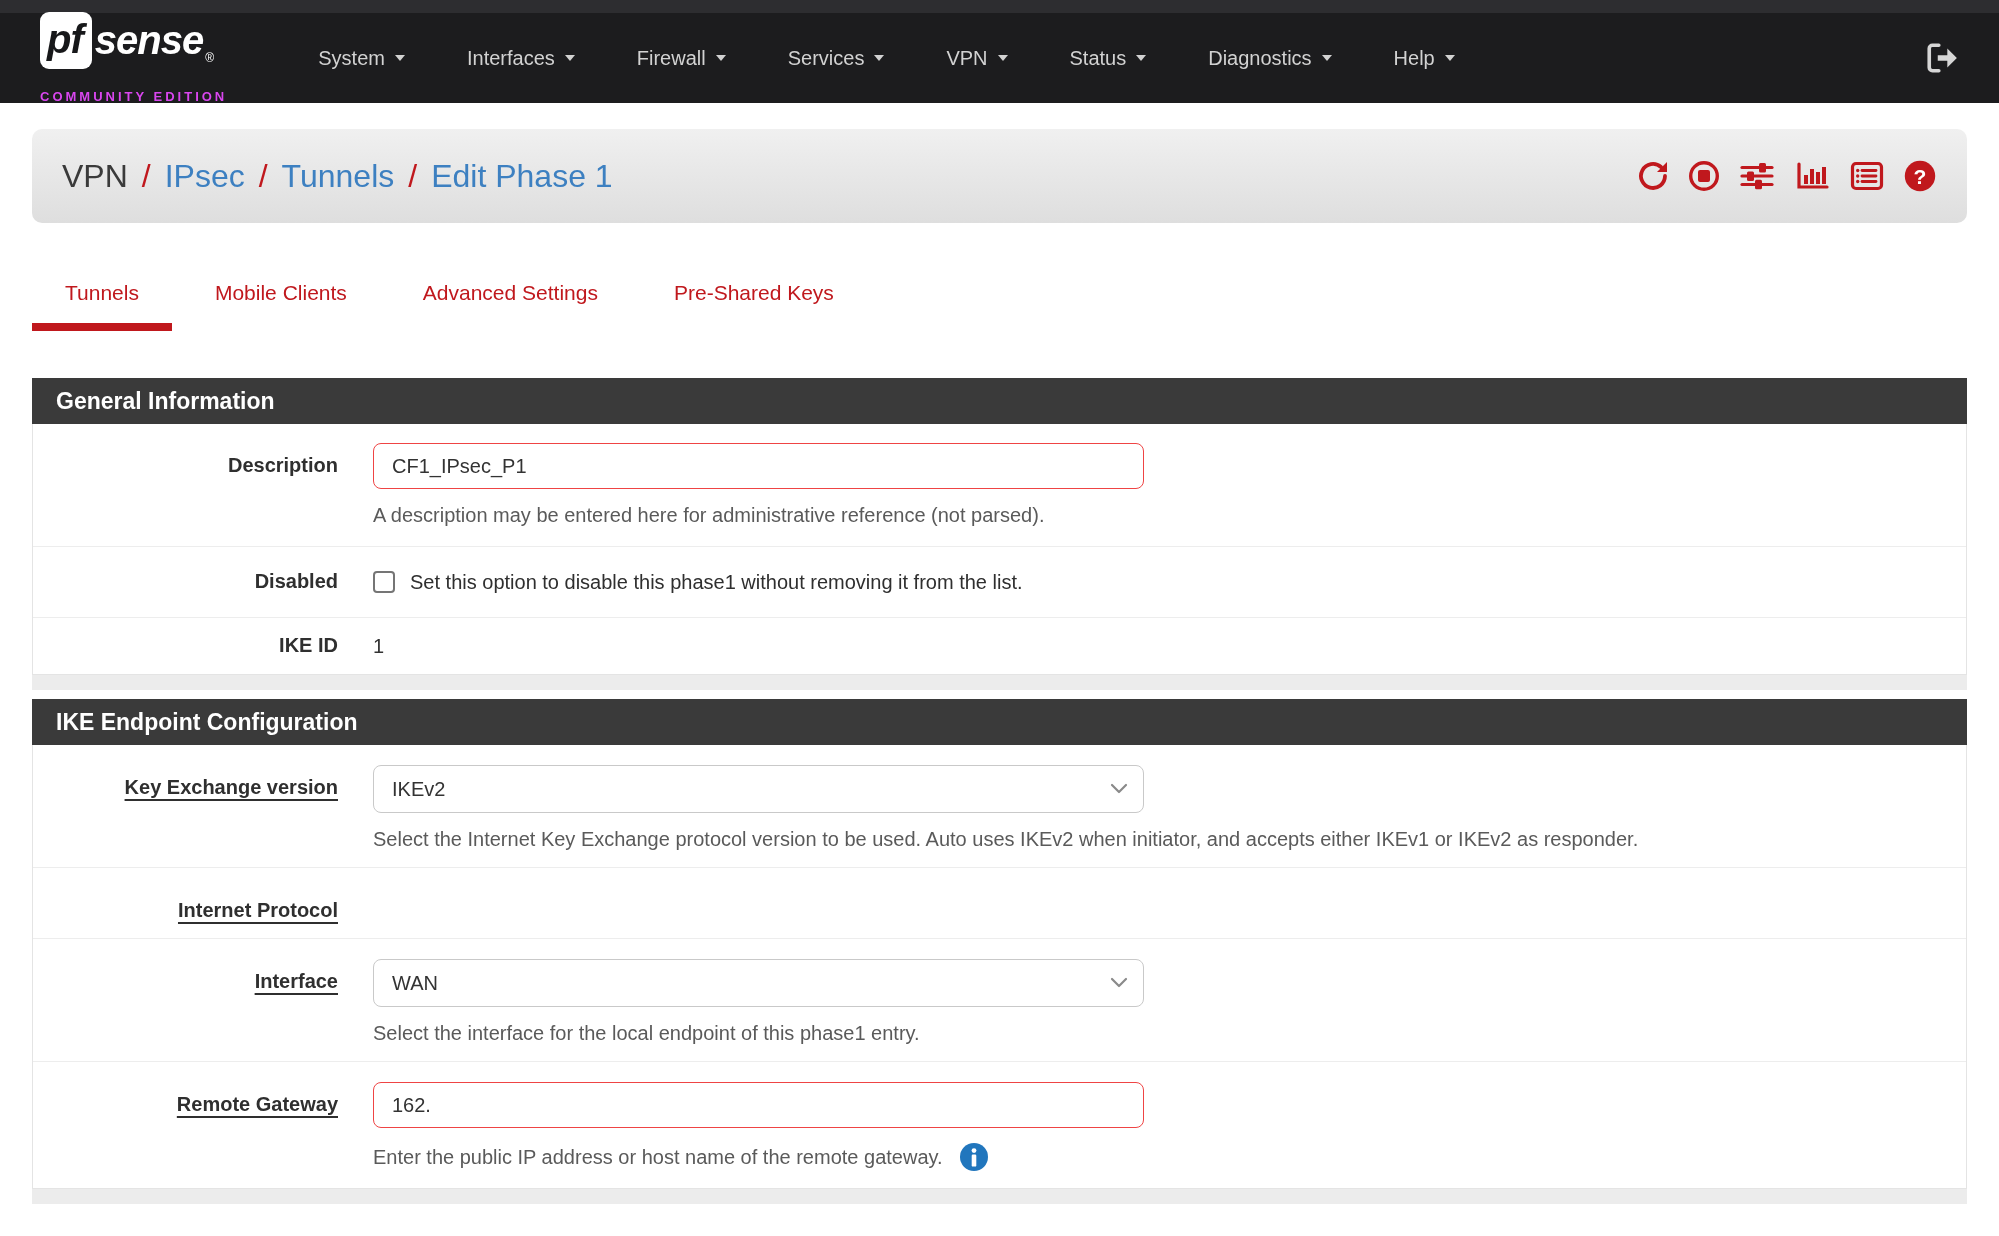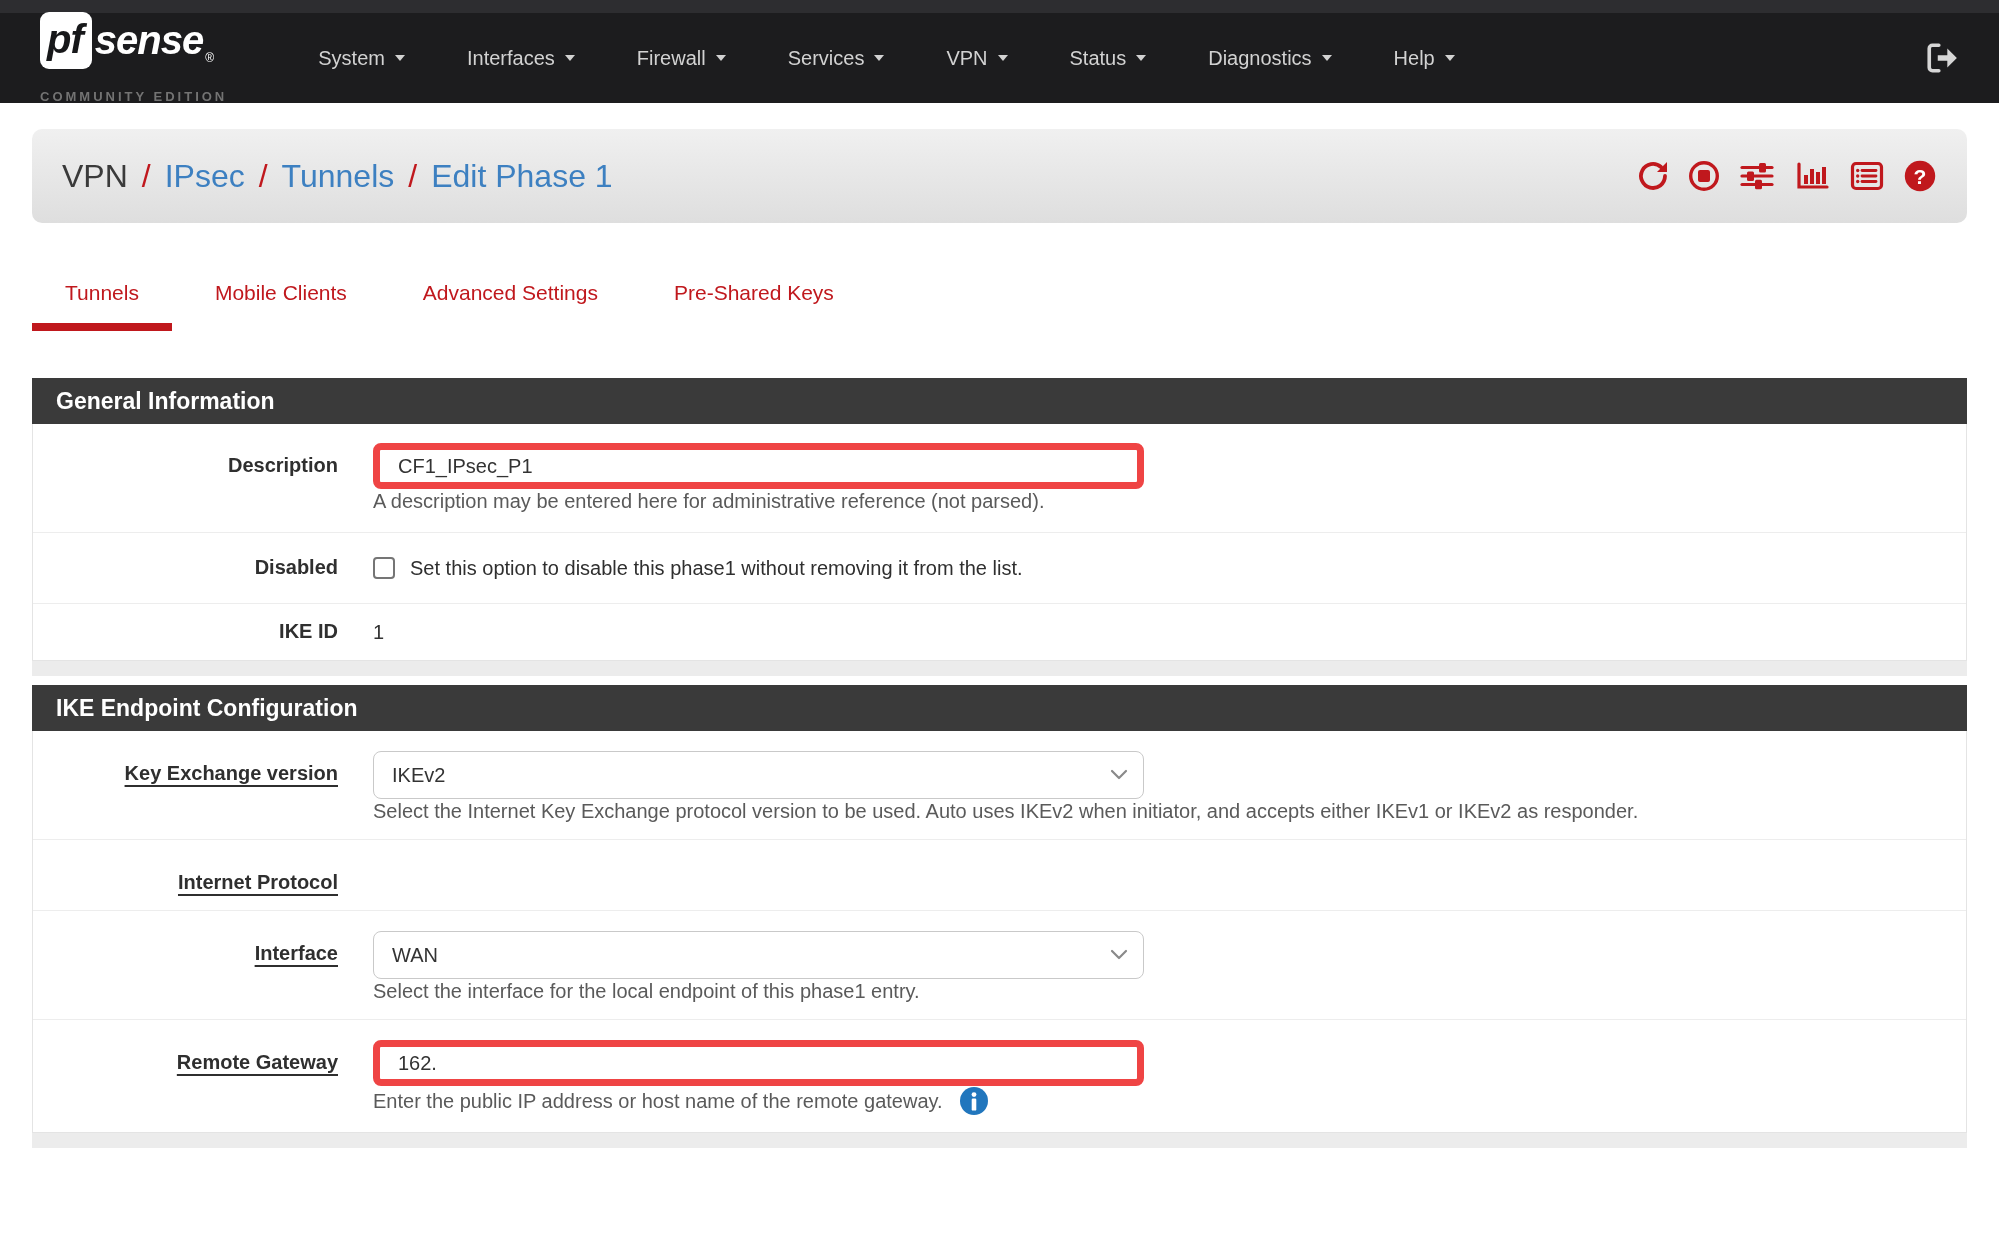--- a/index.html
+++ b/index.html
@@ -10,21 +10,21 @@
   .top-strip { height:13px; background:#2d2d30; }
 
   
   .navbar { height:90px; background:#1c1c1e; display:flex; align-items:center; padding:0 40px; }
   .brand { display:flex; flex-direction:column; margin-right:60px; cursor:pointer; }
   .brand-row { display:flex; align-items:center; }
   .pf-box { background:#fff; color:#17181a; border-radius:9px; font-style:italic; font-weight:800;
     font-size:40px; line-height:1; padding:7px 9px 10px 7px; letter-spacing:-1px; }
   .sense { color:#fff; font-style:italic; font-weight:800; font-size:40px; letter-spacing:-1px; margin-left:3px; }
   .reg { color:#fff; font-size:12px; align-self:flex-end; margin:0 0 4px 2px; }
-  .edition { color:#737373; font-size:13px; font-weight:600; letter-spacing:3px; margin-top:20px; }
+  .edition { color:#d946ef; font-size:13px; font-weight:600; letter-spacing:3px; margin-top:20px; }
   .nav-menu { display:flex; align-items:center; }
   .nav-item { color:#d2d2d2; font-size:20px; padding:0 31px; display:flex; align-items:center; cursor:pointer; }
   .caret { width:0; height:0; border-left:5.5px solid transparent; border-right:5.5px solid transparent;
     border-top:6.5px solid #d2d2d2; margin-left:10px; display:inline-block; }
   .signout { margin-left:auto; cursor:pointer; display:flex; align-items:center; }
 
   
   .breadcrumb-bar { margin:26px 32px 0; height:94px; border-radius:10px;
     background:linear-gradient(#f0f0f0,#dedede); display:flex; align-items:center; padding:0 30px; }
   .crumbs { font-size:32px; display:flex; align-items:center; }
@@ -51,28 +51,28 @@
   .row-label { width:305px; text-align:right; font-weight:700; font-size:20px; color:#2f2f2f; flex-shrink:0; }
   .row-label .u { text-decoration:underline; text-underline-offset:5px; text-decoration-thickness:2px; }
   .row-content { margin-left:35px; flex:1; }
   .pad-input { padding:19px 0; }          
   .pad-check { padding:22px 0; }          
   .pad-static{ padding:15px 0; }          
   .pad-select{ padding:20px 0 16px; }     
   .pad-input .row-label, .pad-select .row-label { padding-top:11px; }
   .pad-check .row-label, .pad-static .row-label { padding-top:1px; }
 
-  .text-input { width:771px; height:46px; border:7px solid #ef4444; border-radius:8px;
+  .text-input { width:771px; height:46px; border:1px solid #ef4444; border-radius:8px;
     font-size:20px; color:#333; padding:0 18px; font-family:inherit; background:#fff; outline:none; }
   .select-wrap { position:relative; width:771px; height:48px; }
   .select-wrap select { appearance:none; -webkit-appearance:none; width:100%; height:100%;
     border:1px solid #c9c9c9; border-radius:8px; background:#fff; font-size:20px; color:#333;
     padding:0 40px 0 18px; font-family:inherit; outline:none; cursor:pointer; }
   .select-wrap .chev { position:absolute; right:16px; top:18px; pointer-events:none; display:flex; }
-  .help-text { font-size:20px; color:#5a5a5a; line-height:24px; display:flex; align-items:center; }
+  .help-text { margin-top:14px; font-size:20px; color:#5a5a5a; line-height:24px; display:flex; align-items:center; }
   .help-text .info { margin-left:16px; display:flex; cursor:pointer; }
   .check-line { display:flex; align-items:center; font-size:20px; color:#2f2f2f; line-height:26px; }
   .checkbox { width:22px; height:22px; border:2px solid #757575; border-radius:4px; background:#fff;
     appearance:none; -webkit-appearance:none; margin:0 15px 0 0; cursor:pointer; flex-shrink:0; }
   .static-val { font-size:20px; color:#333; line-height:26px; }
   .panel-shadow { height:15px; background:#ececec; margin:0 32px; }
 </style>
 </head>
 <body>
 

